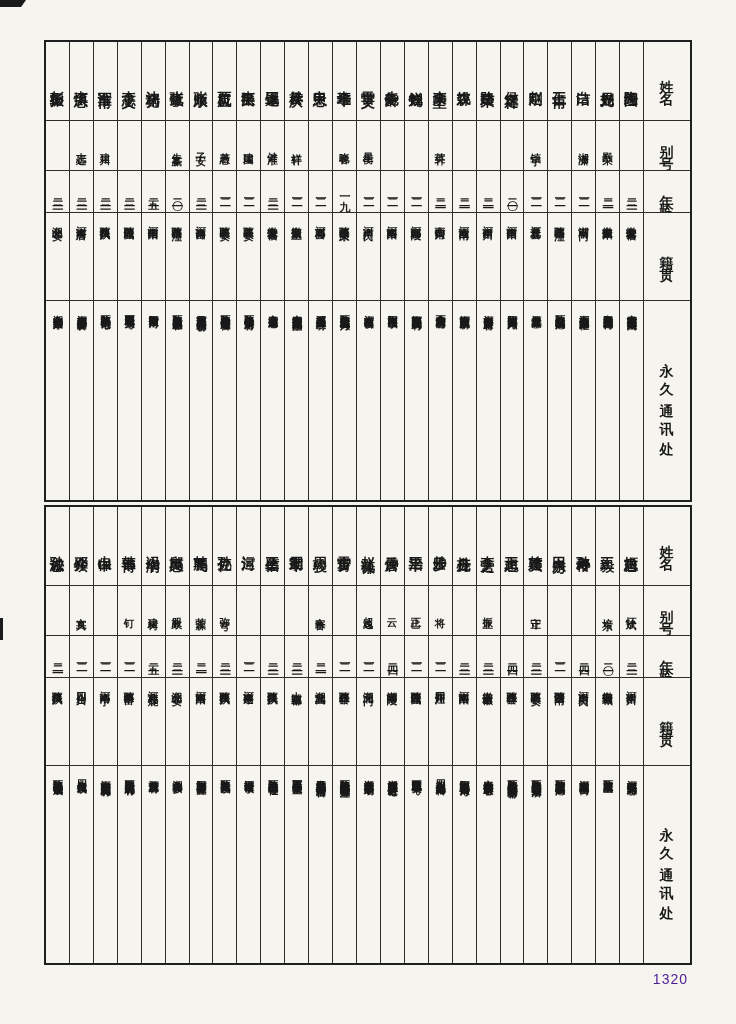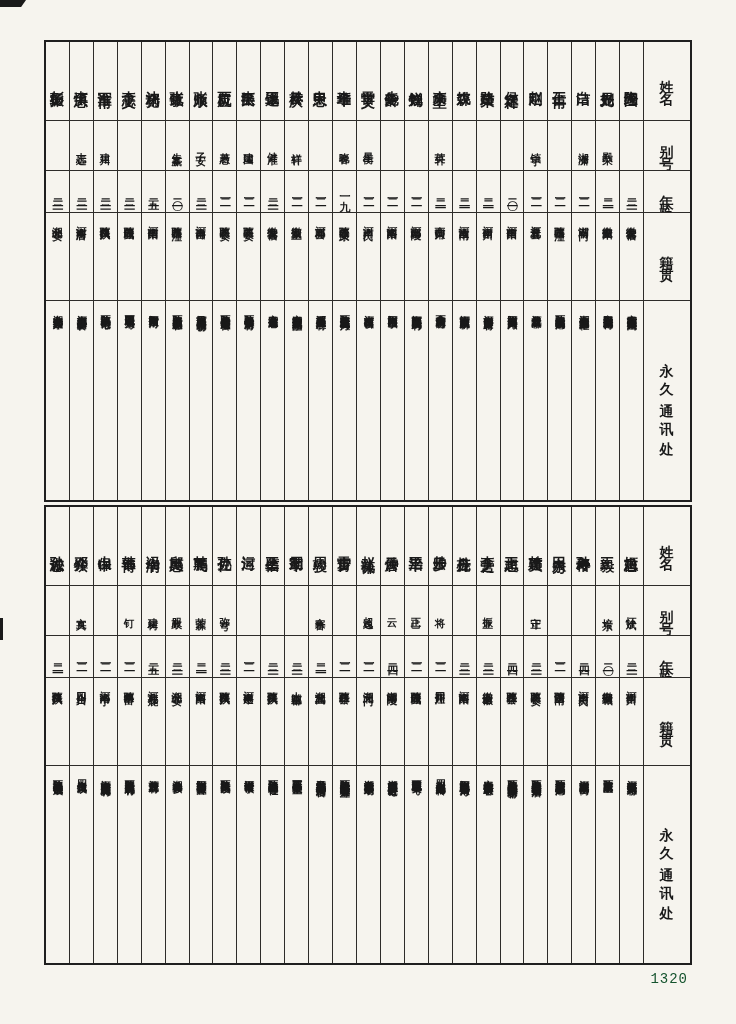--- a/index.html
+++ b/index.html
@@ -46,22 +46,22 @@
   .native-text  { font-size:10.5px; font-weight:600; letter-spacing:1px; }
   .address-text { font-size:10px;  font-weight:600; letter-spacing:0.5px; }
 
   .hdr-two   { font-size:14px; font-weight:700; letter-spacing:12px; }
   .hdr-age   { font-size:14px; font-weight:700; letter-spacing:8px; }
   .hdr-long  { font-size:14px; font-weight:700; letter-spacing:20px; }
   .header-col .cell-native, .header-col .cell-address { align-items:center; padding-top:0; }
 
   .page-number {
     position:absolute; top:971px; right:48px;
-    font-size:14px; letter-spacing:1px; color:#14532d;
-    font-family:Liberation Mono, monospace;
+    font-size:14px; letter-spacing:1px; color:#4c1d95;
+    font-family:Liberation Sans, sans-serif;
   }
   .artifact { position:absolute; background:#1a1a1a; }
   .artifact-corner { top:0; left:0; width:26px; height:7px; transform:skewX(-35deg); transform-origin:top left; }
   .artifact-left   { top:618px; left:0; width:3px; height:22px; }
 </style>
 </head>
 <body>
 
 <div class="page">
   <div class="artifact artifact-corner"></div>

